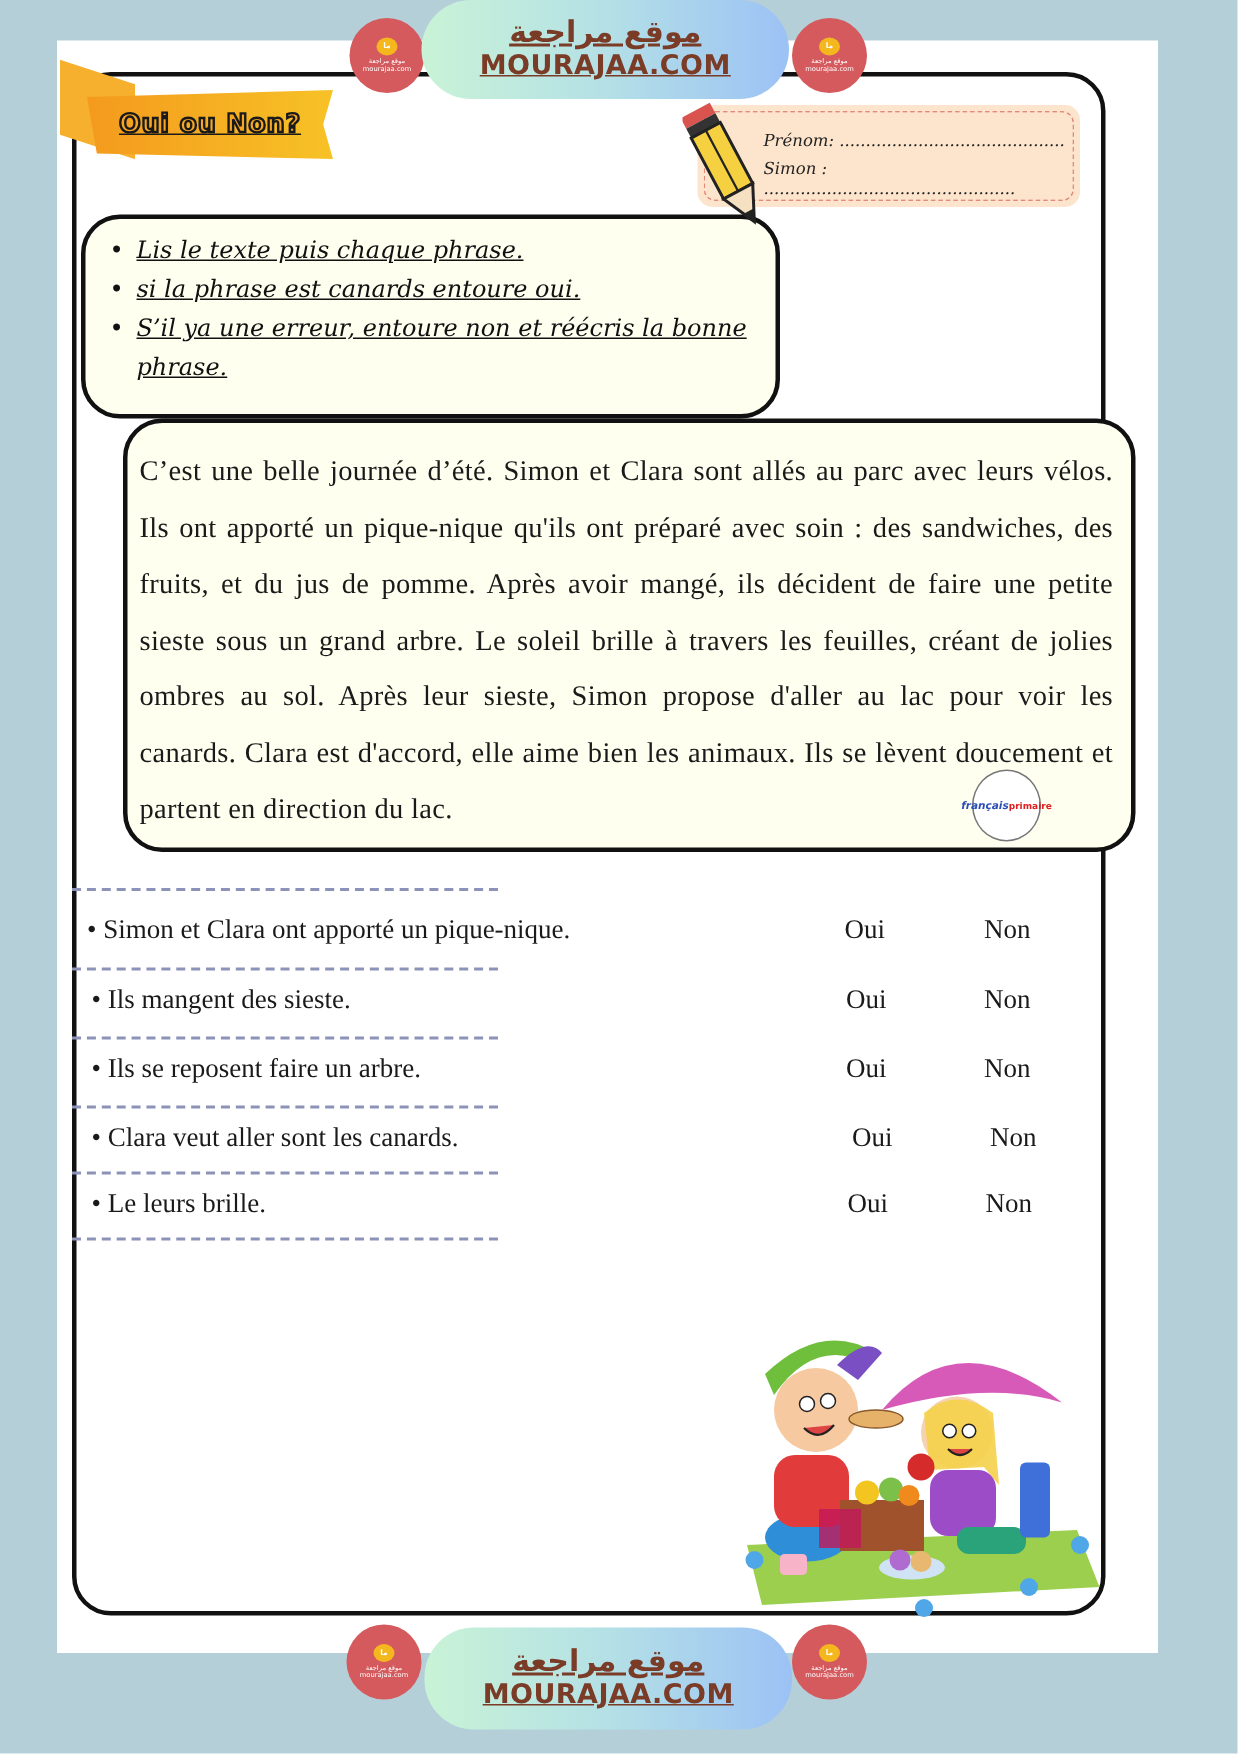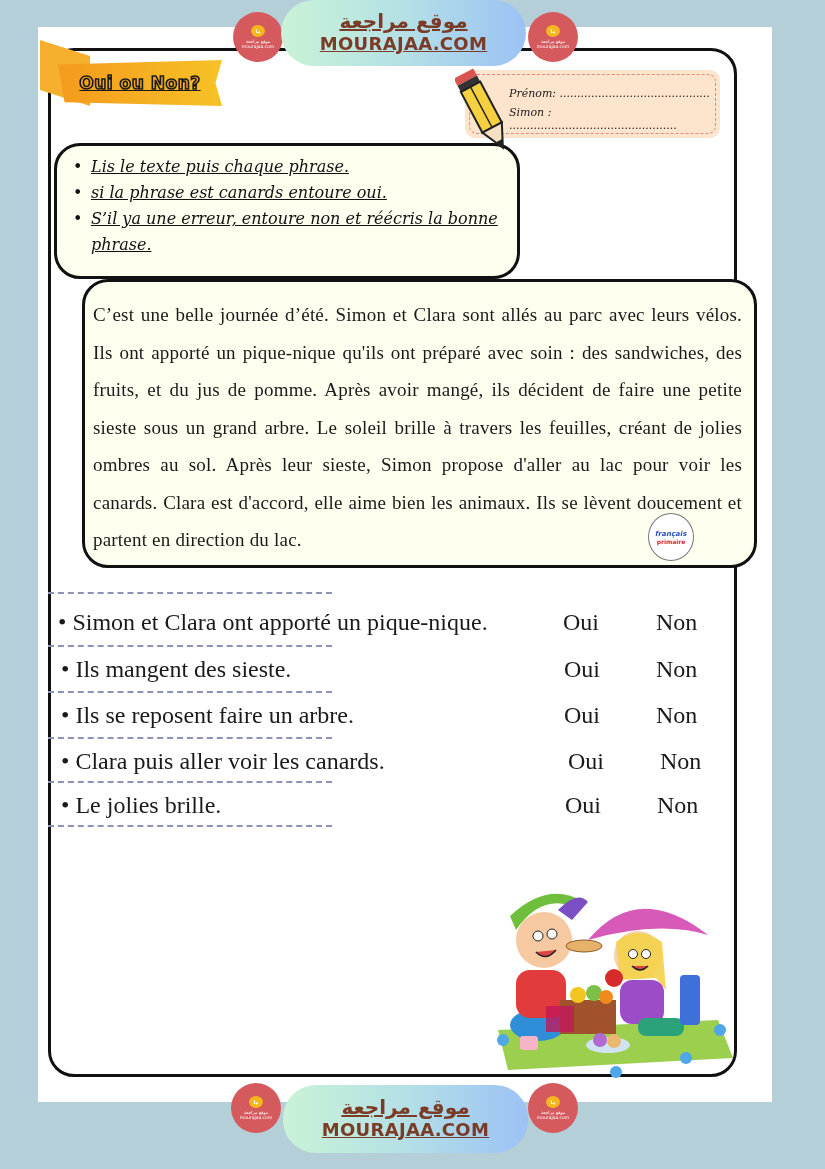--- a/index.html
+++ b/index.html
@@ -97,33 +97,33 @@
     position:absolute; left:58px; top:279px; width:675px; height:289px;
     background:#fffff0; border:3px solid #111; border-radius:26px; box-sizing:border-box;
     padding:14px 12px 0 8px; z-index:3;margin-left:24px;
   }
   .passage p {
     margin:0; font-family:"Liberation Serif", serif; font-size:19px; line-height:37.5px;
     text-align:justify; color:#1a1a1a; letter-spacing:0.2px;
   }
   .stamp {
     position:absolute; left:563px; top:231px; width:44px; height:46px; border-radius:50%;
-    border:1px solid #777; background:#fff; display:flex; flex-direction:column;
+    border:1px solid #777; background:#fff; display:flex; flex-direction:row;
     align-items:center; justify-content:center;
   }
   .stamp .s1 { font-family:"DejaVu Sans", sans-serif; font-size:7px; font-weight:bold; color:#2b4fb5; font-style:italic; line-height:8px; }
   .stamp .s2 { font-family:"DejaVu Sans", sans-serif; font-size:6px; font-weight:bold; color:#d22; line-height:7px; }
   
   .qline {
     position:absolute; left:48px; width:284px; height:0;
     border-top:2px dashed #8d93b8;
   }
   .qrow {
     position:absolute; left:58px; width:680px; height:24px;
-    font-family:"Liberation Serif", serif; font-size:24px; color:#1a1a1a;
+    font-family:"Liberation Serif", serif; font-size:18px; color:#1a1a1a;
   }
   .qrow .stmt { position:absolute; left:0; top:0; white-space:nowrap; }
   .qrow .oui { position:absolute; top:0; }
   .qrow .non { position:absolute; top:0; }
   .picnic { position:absolute; left:488px; top:880px; width:250px; height:200px; z-index:2; }
 </style>
 </head>
 <body>
 
 <div class="page"></div>
@@ -192,27 +192,27 @@
   <span class="non" style="left:598px;">Non</span>
 </div>
 <div class="qline" style="top:691px;"></div>
 <div class="qrow" style="top:702px;">
   <span class="stmt" style="left:3px;">•  Ils se reposent faire un arbre.</span>
   <span class="oui" style="left:506px;">Oui</span>
   <span class="non" style="left:598px;">Non</span>
 </div>
 <div class="qline" style="top:737px;"></div>
 <div class="qrow" style="top:748px;">
-  <span class="stmt" style="left:3px;">•  Clara puis aller voir les canards.</span>
+  <span class="stmt" style="left:3px;">•  Clara veut aller sont les canards.</span>
   <span class="oui" style="left:510px;">Oui</span>
   <span class="non" style="left:602px;">Non</span>
 </div>
 <div class="qline" style="top:781px;"></div>
 <div class="qrow" style="top:792px;">
-  <span class="stmt" style="left:3px;">•  Le jolies brille.</span>
+  <span class="stmt" style="left:3px;">•  Le leurs brille.</span>
   <span class="oui" style="left:507px;">Oui</span>
   <span class="non" style="left:599px;">Non</span>
 </div>
 <div class="qline" style="top:825px;"></div>
 
 <svg class="picnic" viewBox="0 0 250 200">
   <polygon points="10,150 230,140 245,178 20,190" fill="#9ccf4e"></polygon>
 
   <ellipse cx="50" cy="145" rx="28" ry="16" fill="#2e8fd8"></ellipse>
   <rect x="28" y="90" width="50" height="48" rx="14" fill="#e23b3b"></rect>

